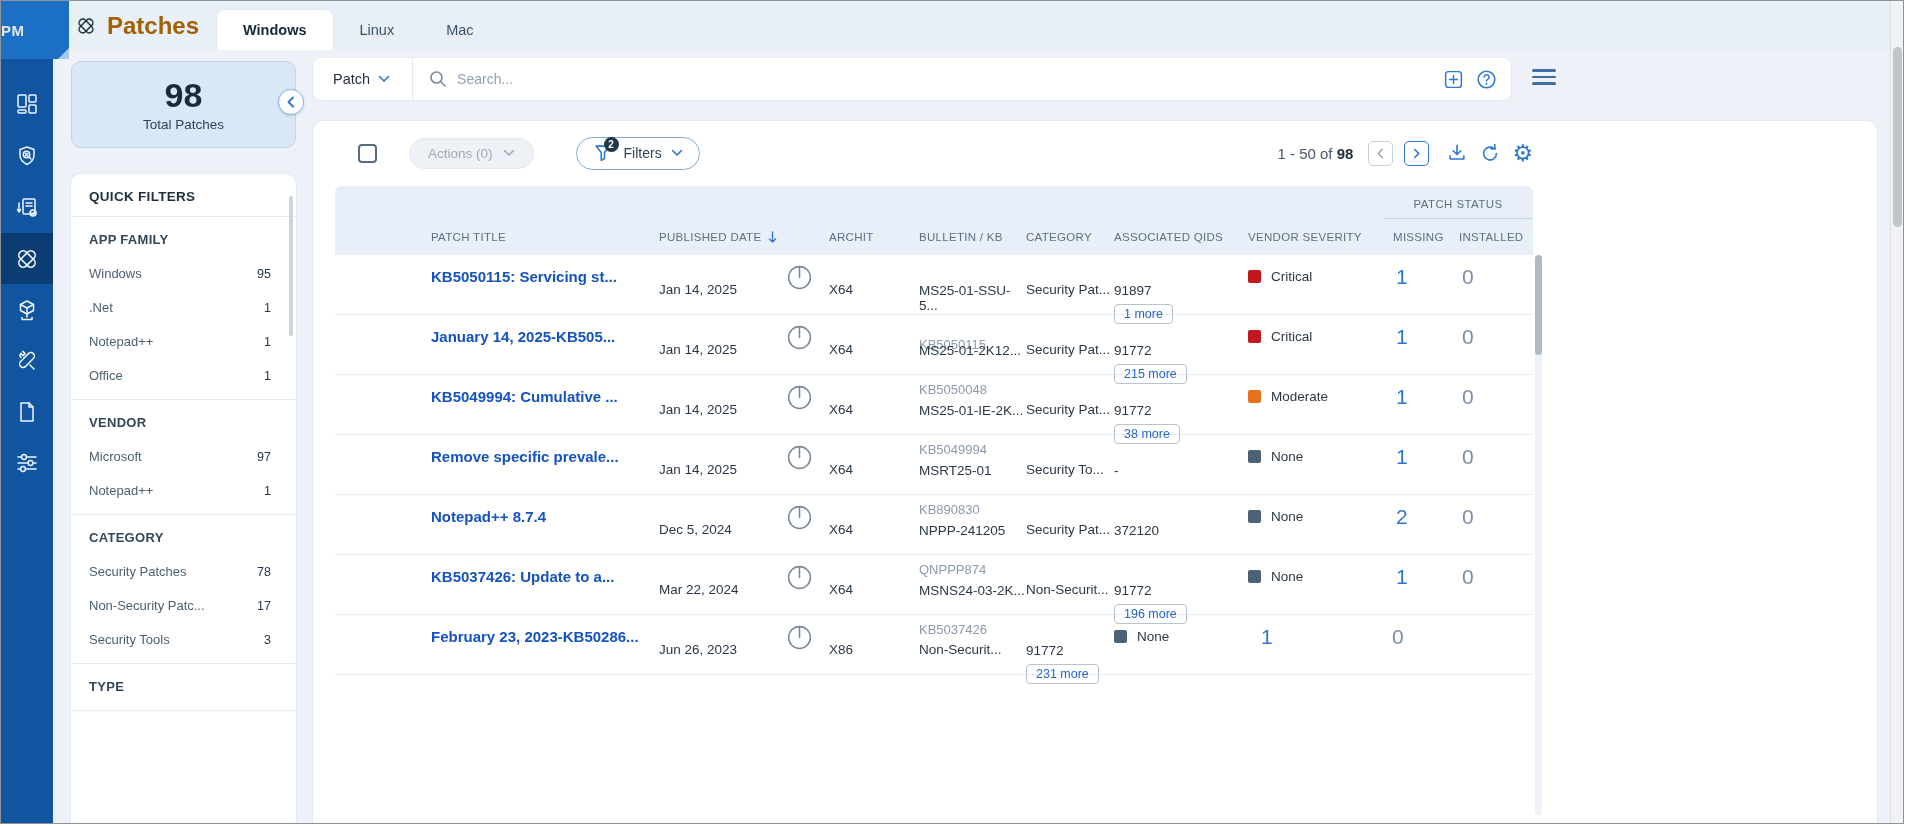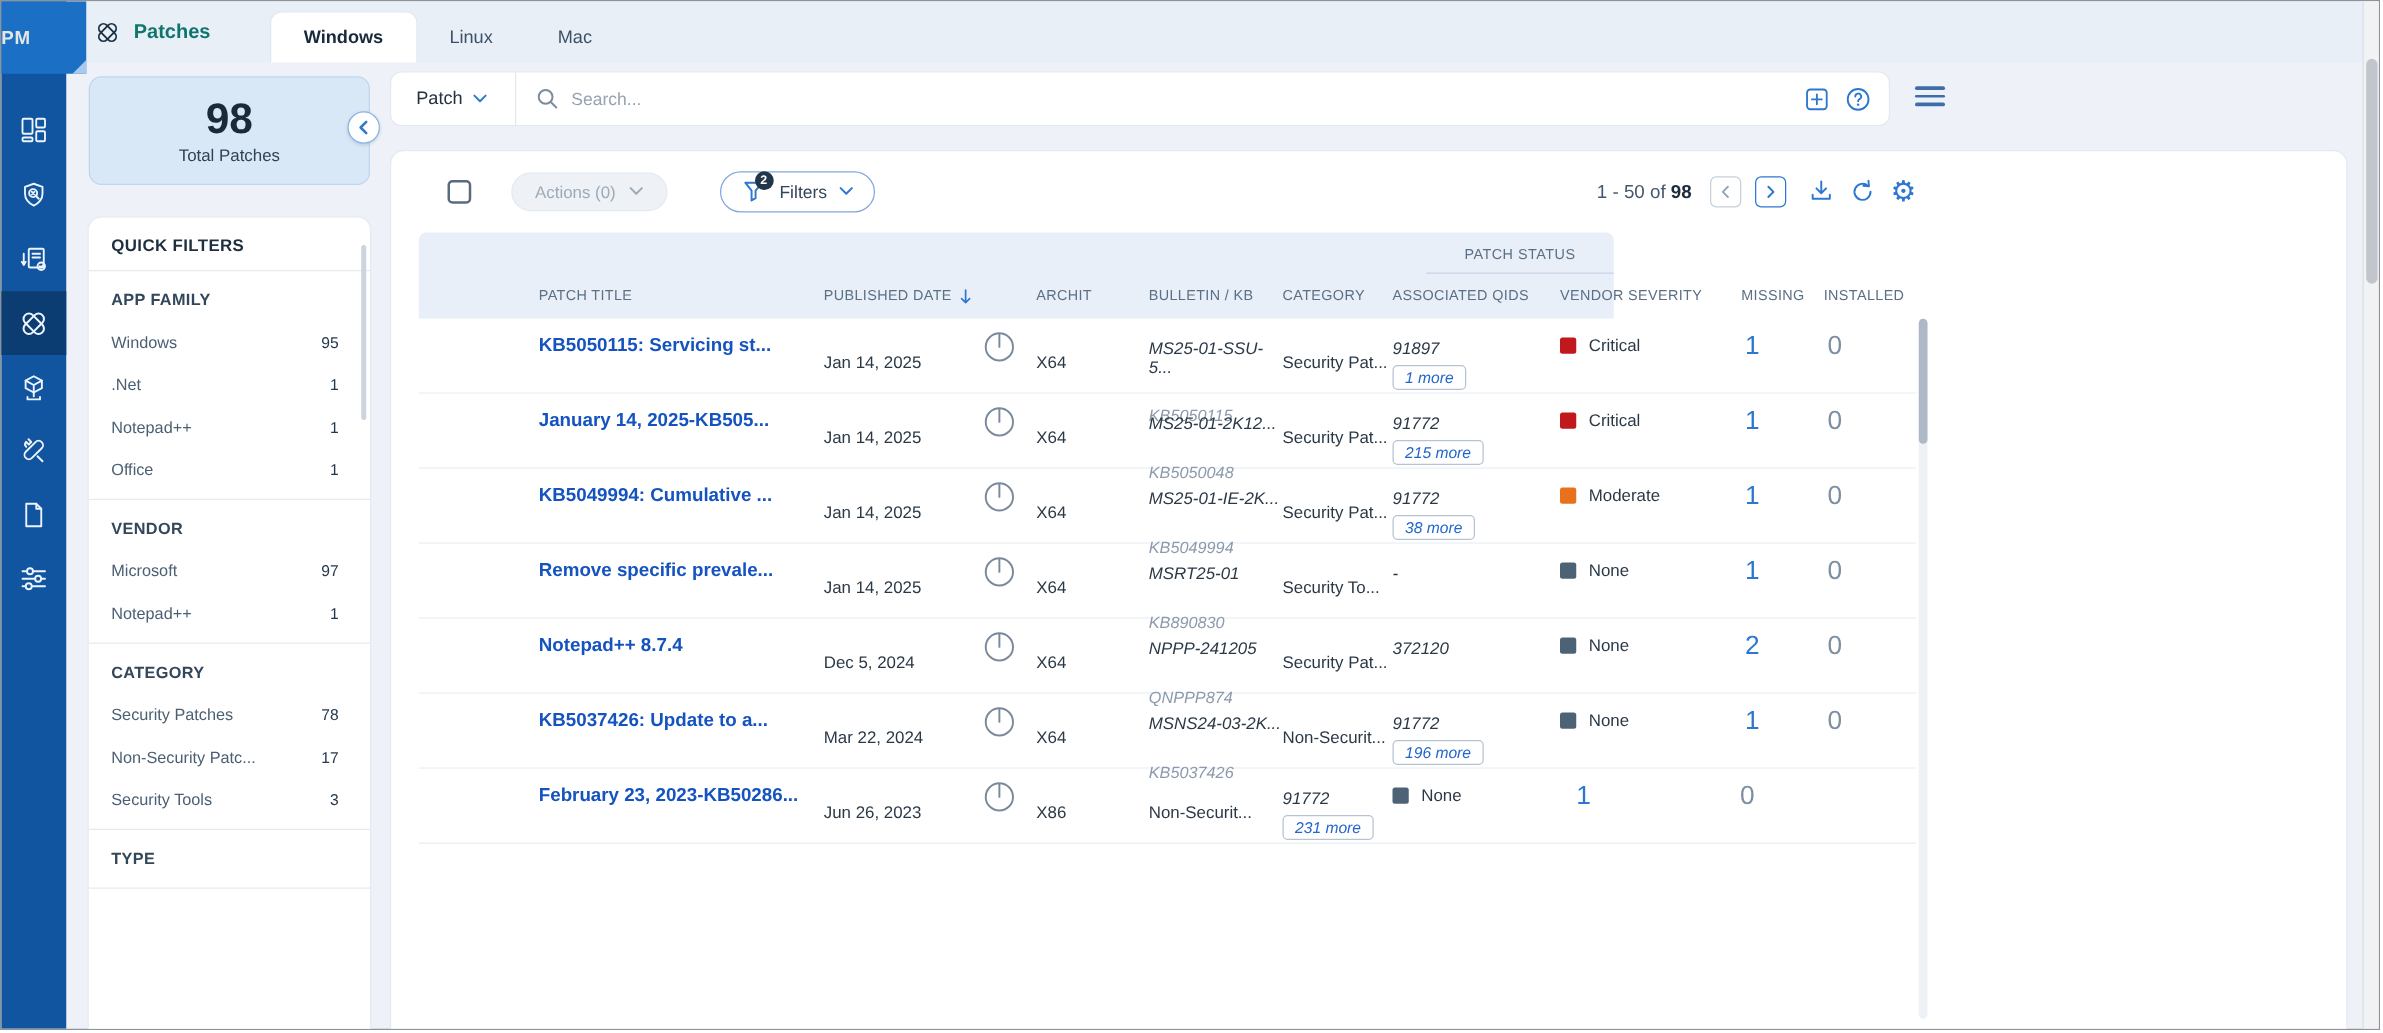--- a/index.html
+++ b/index.html
@@ -12,21 +12,21 @@
              display:flex; align-items:center; letter-spacing:.5px; cursor:pointer;}
   .pm-fold { position:absolute; right:0; bottom:0; width:0; height:0; border-left:11px solid transparent; border-bottom:11px solid #a6c9ec; }
   .nav-item { position:absolute; left:0; width:52px; height:51px; display:flex; align-items:center; justify-content:center; cursor:pointer; }
   .nav-item.active { background:#0b3c72; }
   .nav-item svg { stroke:#eef4fb; fill:none; stroke-width:1.5; stroke-linecap:round; stroke-linejoin:round; }
 
   
   .topbar { position:absolute; left:52px; top:0; right:0; height:49px; background:#e9eff7; }
   .brand { position:absolute; left:22px; top:0; height:49px; display:flex; align-items:center; gap:10px; }
   .brand svg { stroke:#1d3145; fill:none; stroke-width:1.6; }
-  .brand-title { font-size:16px; font-weight:bold; color:#0f766e; }
+  .brand-title { font-size:24px; font-weight:bold; color:#a16207; }
   .tabs { position:absolute; left:163px; top:0; height:49px; display:flex; align-items:flex-end; }
   .tab { height:41px; display:flex; align-items:center; padding:0 26px; font-size:14.5px; color:#3c5166; cursor:pointer; }
   .tab.active { background:#ffffff; border:1px solid #e0e8f1; border-bottom:none; border-radius:9px 9px 0 0; font-weight:bold; color:#17293b; }
 
   
   .summary-card { position:absolute; left:70px; top:60px; width:225px; height:87px; background:#d9e8f7; border:1px solid #bdd5ee; border-radius:10px;
                   display:flex; flex-direction:column; align-items:center; justify-content:center; }
   .summary-count { font-size:34px; font-weight:bold; color:#1b2a39; line-height:1.1; }
   .summary-label { font-size:13.5px; color:#2f4356; margin-top:2px; }
   .collapse-btn { position:absolute; left:277px; top:88px; width:26px; height:26px; border-radius:50%; background:#fff; border:1px solid #8cb4e2;
@@ -73,32 +73,32 @@
                   font-size:10px; font-weight:bold; display:flex; align-items:center; justify-content:center; }
   .pager { position:absolute; right:344px; top:12px; height:40px; display:flex; align-items:center; gap:11px; }
   .pager-text { font-size:15px; color:#45586c; margin-right:4px; }
   .pager-total { font-weight:bold; color:#1c2b3a; }
   .pg-btn { width:25px; height:25px; border-radius:5px; background:#fff; display:flex; align-items:center; justify-content:center; cursor:pointer; padding:0;}
   .pg-prev { border:1px solid #c6d0db; }
   .pg-next { border:1px solid #2e77d0; }
   .gear-glyph { font-size:23px; color:#2e77d0; line-height:1; }
 
   .tgrid { display:grid; grid-template-columns:96px 228px 127px 43px 90px 107px 88px 134px 135px 70px 80px; }
-  .thead { position:absolute; left:22px; top:65px; width:956px; background:#e9eff8; border-radius:6px 6px 0 0; }
+  .thead { position:absolute; left:22px; top:65px; width:1198px; background:#e9eff8; border-radius:6px 6px 0 0; }
   .group-row { height:33px; display:flex; justify-content:flex-end; }
   .group-cell { width:150px; text-align:center; font-size:11.5px; color:#5c7085; letter-spacing:.4px; padding-top:12px;
                 border-bottom:1px solid #c6d4e5; }
   .cols-row { height:36px; }
   .th { font-size:11.5px; color:#5c7085; letter-spacing:.3px; display:flex; align-items:center; cursor:pointer; }
   .th-missing { padding-left:10px; } .th-installed { padding-left:6px; }
   .sort-arrow { margin-left:6px; }
 
   .tbody { position:absolute; left:22px; top:134px; width:1198px; }
   .trow { height:60px; border-bottom:1px solid #e8edf3; background:#fff; }
-  .cell { padding-top:16px;font-style:italic; }
+  .cell { padding-top:28px; }
   .cell-title { font-size:15px; font-weight:bold; color:#1553c0; padding-top:13px; cursor:pointer; }
   .cell-plain { font-size:13.5px; color:#2b3947; padding-top:27px; }
   .cell-clock { padding-top:9px; }
   .b-line1 { font-size:13.5px; color:#2b3947; }
   .b-line2 { font-size:13px; color:#8b9aac; margin-top:24px; }
   .qid-chip { display:inline-block; margin-top:6px; border:1px solid #b7c3d1; border-radius:4px; padding:2px 9px; font-size:12.5px; color:#2367cb; cursor:pointer;}
   .cell-sev { display:flex; align-items:flex-start; gap:10px; padding-top:14px; }
   .sev-swatch { width:13px; height:13px; border-radius:2px; margin-top:1px; }
   .sev-label { font-size:13.5px; color:#2b3947; }
   .cell-missing { font-size:21px; color:#2e77d0; padding-left:13px; padding-top:10px; }

